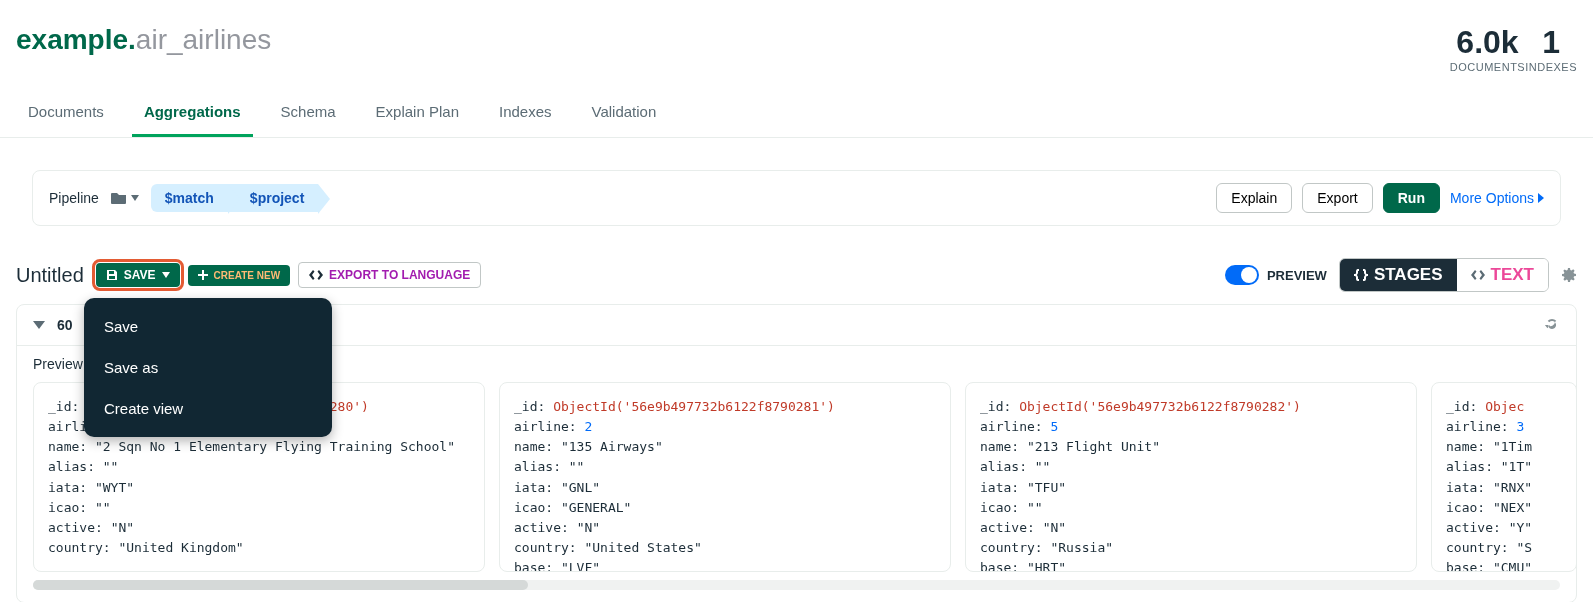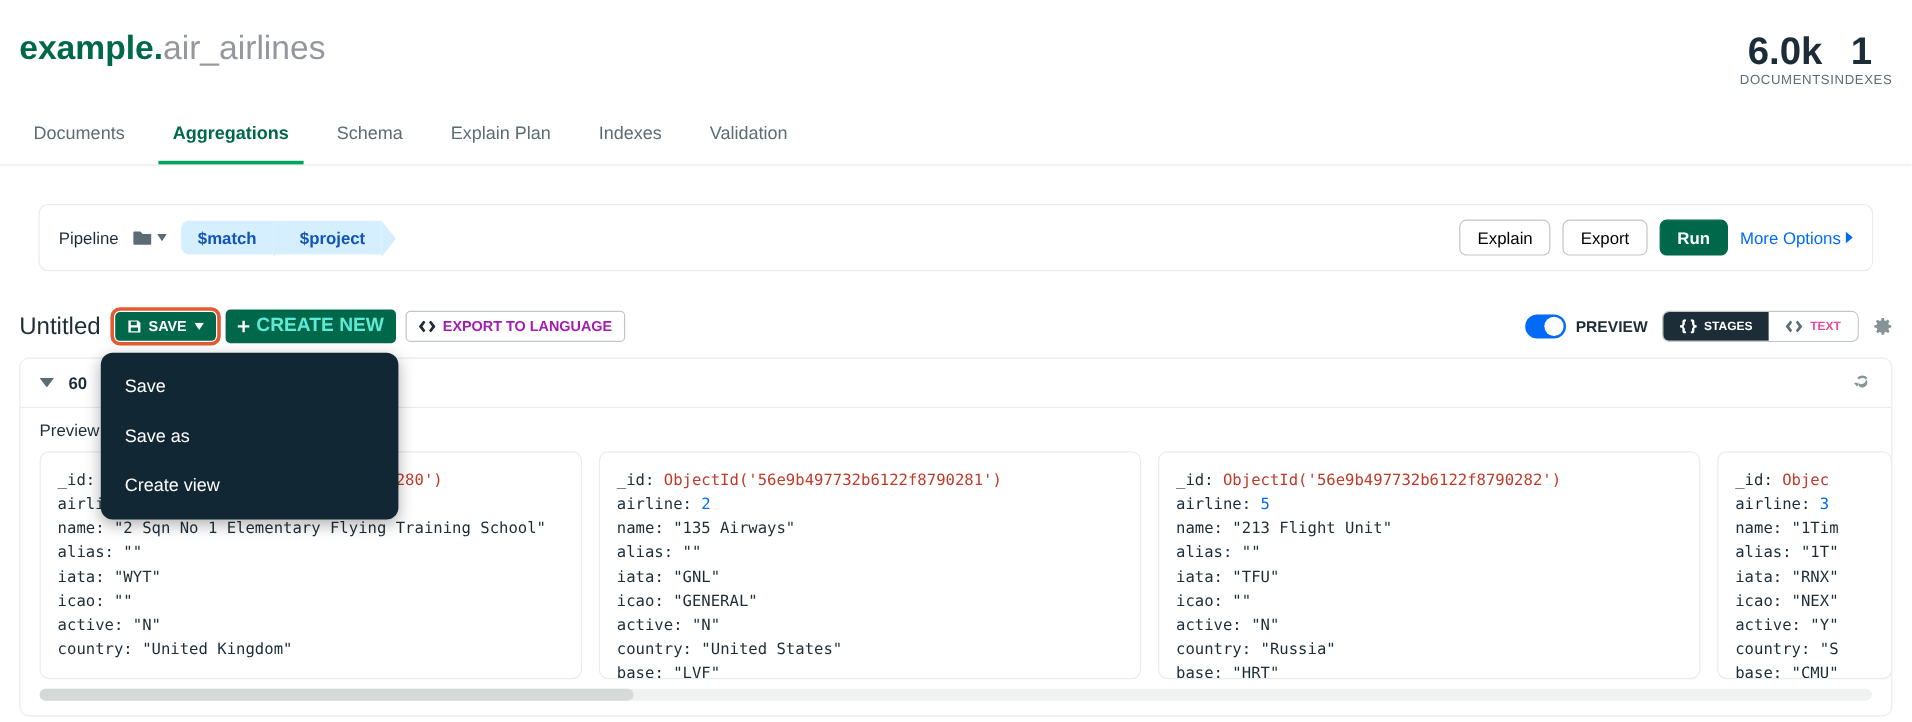--- a/index.html
+++ b/index.html
@@ -27,32 +27,32 @@
 .chip + .chip { padding-left: 22px; }
 .pipeline-right { display: flex; align-items: center; gap: 10px; }
 .btn { padding: 6px 14px; border: 1px solid #c1c7c6; background: #fff; border-radius: 6px; cursor: pointer; font-size: 14px; font-weight: 500; }
 .btn.green { background: #00684A; color: #fff; border-color: #00684A; font-weight: 700; }
 .link { color: #016BF8; font-weight: 500; cursor: pointer; display:flex; align-items:center; gap:4px;}
 
 .toolbar { display: flex; align-items: center; justify-content: space-between; padding: 0 16px 12px; }
 .toolbar-left { display: flex; align-items: center; gap: 8px; position: relative; }
 .untitled { font-size: 20px; color: #1c2d38; margin-right: 4px;}
 .btn-save { background: #00684A; color: #fff; border: none; border-radius: 4px; padding: 5px 10px; font-weight: 700; font-size: 12px; display: flex; align-items: center; gap: 6px; cursor:pointer; outline: 3px solid #E35B33; outline-offset: 1px;}
-.btn-create { background: #00684A; color: #5eead4; border: none; border-radius: 4px; padding: 5px 10px; font-weight: 700; font-size: 16px; display: flex; align-items: center; gap: 6px; cursor:pointer;}
+.btn-create { background: #00684A; color: #fdba74; border: none; border-radius: 4px; padding: 5px 10px; font-weight: 700; font-size: 10px; display: flex; align-items: center; gap: 6px; cursor:pointer;}
 .btn-export-lang { background: #fff; border: 1px solid #c1c7c6; border-radius: 4px; padding: 5px 10px; font-weight: 700; font-size: 12px; display: flex; align-items: center; gap: 6px; cursor:pointer; color:#a21caf;text-align:right;}
 .dropdown-menu { position: absolute; top: 36px; left: 68px; background: #112733; color: #fff; border-radius: 10px; padding: 8px 0; width: 248px; z-index: 100; box-shadow: 0 4px 12px rgba(0,0,0,0.3); }
 .dropdown-item { padding: 12px 20px; cursor: pointer; font-size: 15px; }
 
 .toolbar-right { display: flex; align-items: center; gap: 12px; }
 .toggle-wrap { display: flex; align-items: center; gap: 8px; }
 .toggle { width: 34px; height: 20px; background: #016BF8; border-radius: 10px; position: relative; cursor:pointer;}
 .toggle::after { content: ""; position: absolute; right: 2px; top: 2px; width: 16px; height: 16px; background: #fff; border-radius: 50%; }
 .preview-label { font-weight: 700; font-size: 13px; }
 .seg-group { display: flex; border: 1px solid #c1c7c6; border-radius: 6px; overflow: hidden; }
-.seg { padding: 6px 14px; font-size: 10px; font-weight: 700; cursor:pointer; display:flex; align-items:center; gap:6px;}
+.seg { padding: 6px 14px; font-size: 17px; font-weight: 700; cursor:pointer; display:flex; align-items:center; gap:6px;}
 .seg.active { background: #1c2d38; color: #fff; }
 .seg.inactive { background: #fff; color: #ec4899; }
 .gear { color:#5c6c75; cursor:pointer; }
 
 .results { margin: 0 16px 16px; border: 1px solid #e8edeb; border-radius: 8px; padding-bottom: 12px;}
 .results-header { display: flex; align-items:center; justify-content:space-between; padding: 12px 16px; border-bottom: 1px solid #e8edeb; }
 .results-header-left { display:flex; align-items:center; gap: 12px; }
 .chev { cursor:pointer; color:#5c6c75;}
 .doc-count { font-weight: 700; }
 .refresh { color:#889397; cursor:pointer;}

